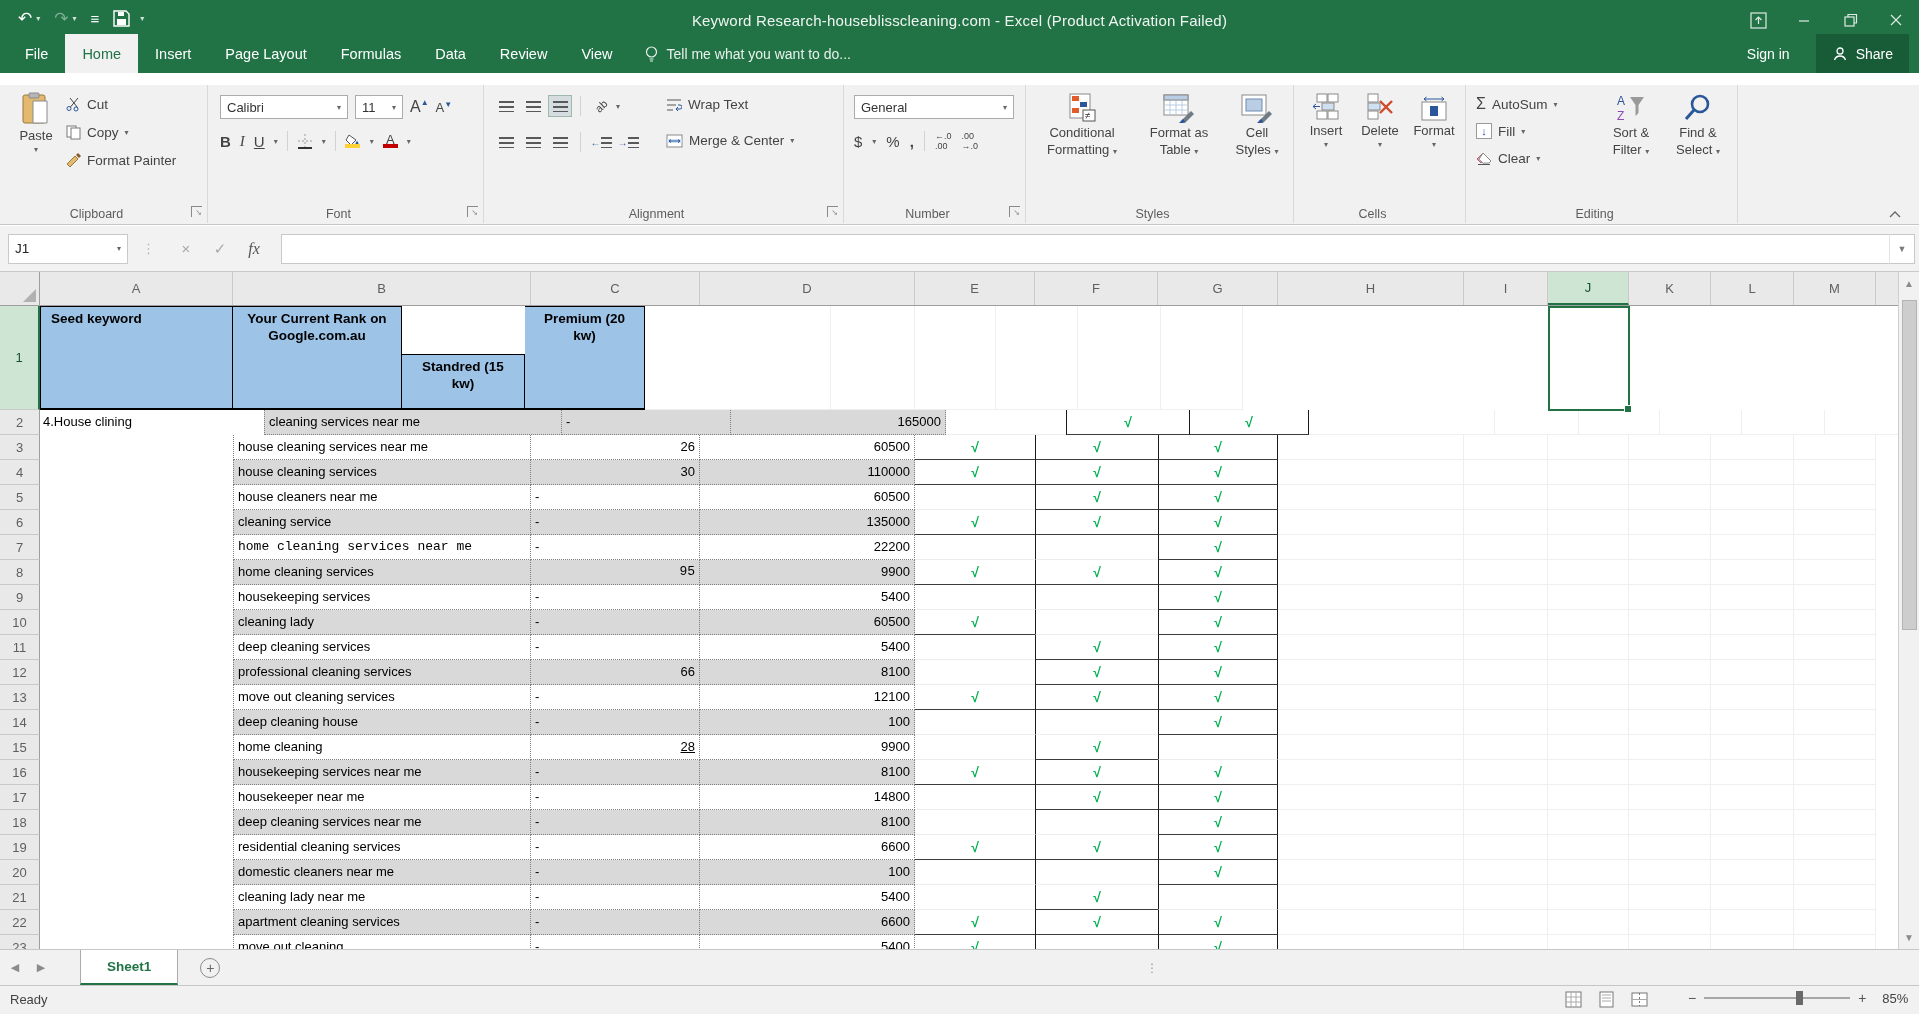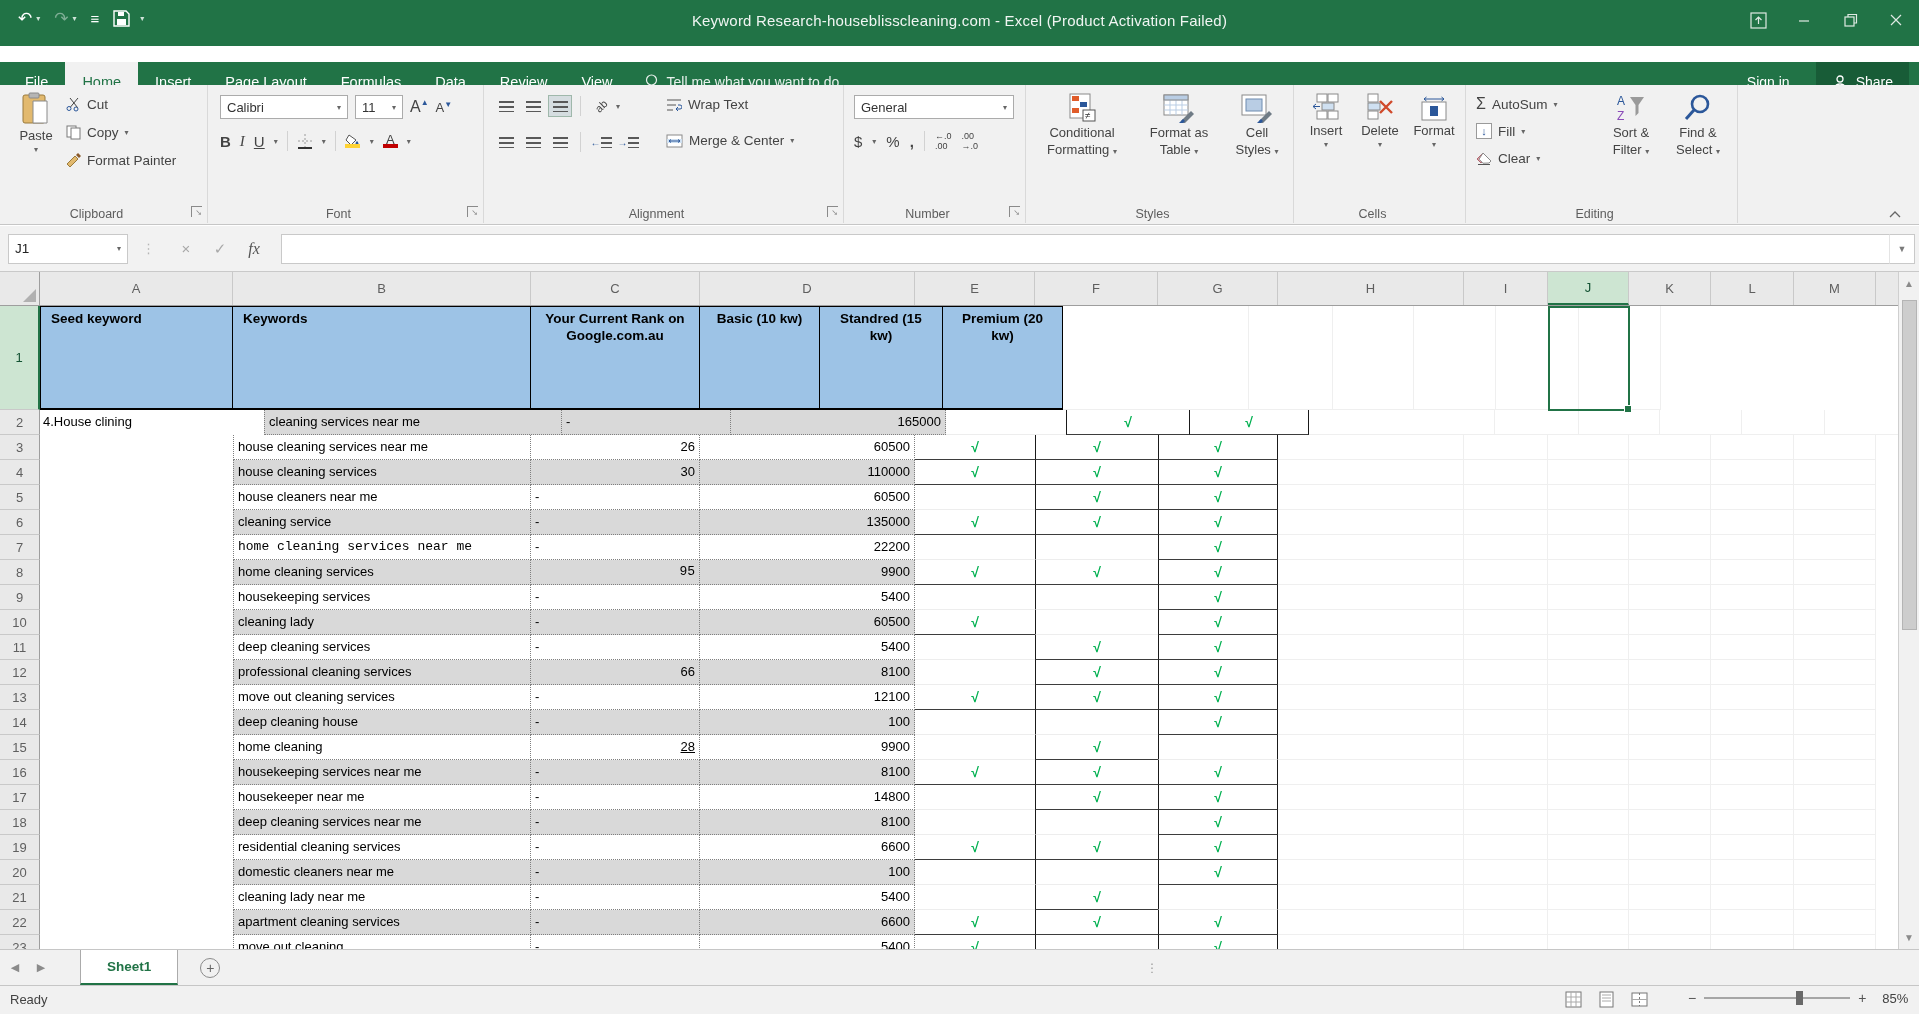--- a/index.html
+++ b/index.html
@@ -10,21 +10,21 @@
 svg{display:block}
 
 .titlebar{position:absolute;left:0;top:0;width:1919px;height:46px;background:var(--green);color:#fff;}
 .qat{position:absolute;left:18px;top:8px;display:flex;align-items:center;gap:14px;font-size:17px;color:#fff}
 .qat .dim{color:#7fae95}
 .qat .tinycaret{font-size:8px;margin-left:-10px;color:#cfe3d8}
 .titletext{position:absolute;left:0;right:0;top:12px;text-align:center;font-size:15px;color:#f0f5f2;letter-spacing:.2px}
 .winbtns{position:absolute;right:0;top:0;display:flex}
 .winbtn{width:46px;height:40px;display:flex;align-items:center;justify-content:center}
 
-.menubar{position:absolute;left:0;top:62px;width:1919px;height:39px;background:var(--green);color:#fff;display:flex;align-items:stretch}
+.menubar{position:absolute;left:0;top:34px;width:1919px;height:39px;background:var(--green);color:#fff;display:flex;align-items:stretch}
 #menu-tabs{display:flex;margin-left:8px}
 .mtab{padding:0 17px;display:flex;align-items:center;font-size:14.5px;color:#fff;cursor:default}
 .mtab.active{background:var(--ribbonbg);color:var(--green)}
 .tellme{display:flex;align-items:center;gap:8px;margin-left:14px;font-size:14px;color:#e8f1ec}
 .menuright{position:absolute;right:0;top:0;height:39px;display:flex;align-items:center;gap:26px;padding-right:10px}
 .signin{font-size:14px;color:#fff}
 .sharebtn{display:flex;align-items:center;gap:8px;background:var(--dkgreen);height:39px;padding:0 16px;font-size:14px;color:#fff}
 
 .ribbon{position:absolute;left:0;top:85px;width:1919px;height:140px;background:var(--ribbonbg);border-bottom:1px solid #c6c6c6}
 .rgroup{position:absolute;top:0;height:138px;border-right:1px solid #d9d9d9}
@@ -520,24 +520,22 @@
       <div class="ch" style="width: 84px;">I</div>
       <div class="ch sel" style="width: 81px;">J</div>
       <div class="ch" style="width: 82px;">K</div>
       <div class="ch" style="width: 83px;">L</div>
       <div class="ch" style="width: 82px;">M</div>
     </div>
   <div id="rows">
       <div class="row1">
         <div class="rh sel" style="height: 104px;">1</div>
         <div class="hc first" style="width: 193px;">Seed keyword</div>
-        <div class="hc" style="width: 298px;">Keywords</div>
         <div class="hc ctr" style="width: 169px;">Your Current Rank on Google.com.au</div>
-        <div class="hc ctr" style="width: 120px;">Basic (10 kw)</div>
-        <div class="hc ctr" style="width: 123px;">Standred (15 kw)</div>
+        <div class="hc ctr" style="width: 123px; margin-top: 48px;">Standred (15 kw)</div>
         <div class="hc ctr" style="width: 120px;">Premium (20 kw)</div>
         <div class="plain" style="width: 186px;"></div>
         <div class="plain" style="width: 84px;"></div>
         <div class="plain" style="width: 81px;"></div>
         <div class="plain" style="width: 82px;"></div>
         <div class="plain" style="width: 83px;"></div>
         <div class="plain" style="width: 82px;"></div>
       </div>
       <div class="row">
         <div class="rh">2</div>

